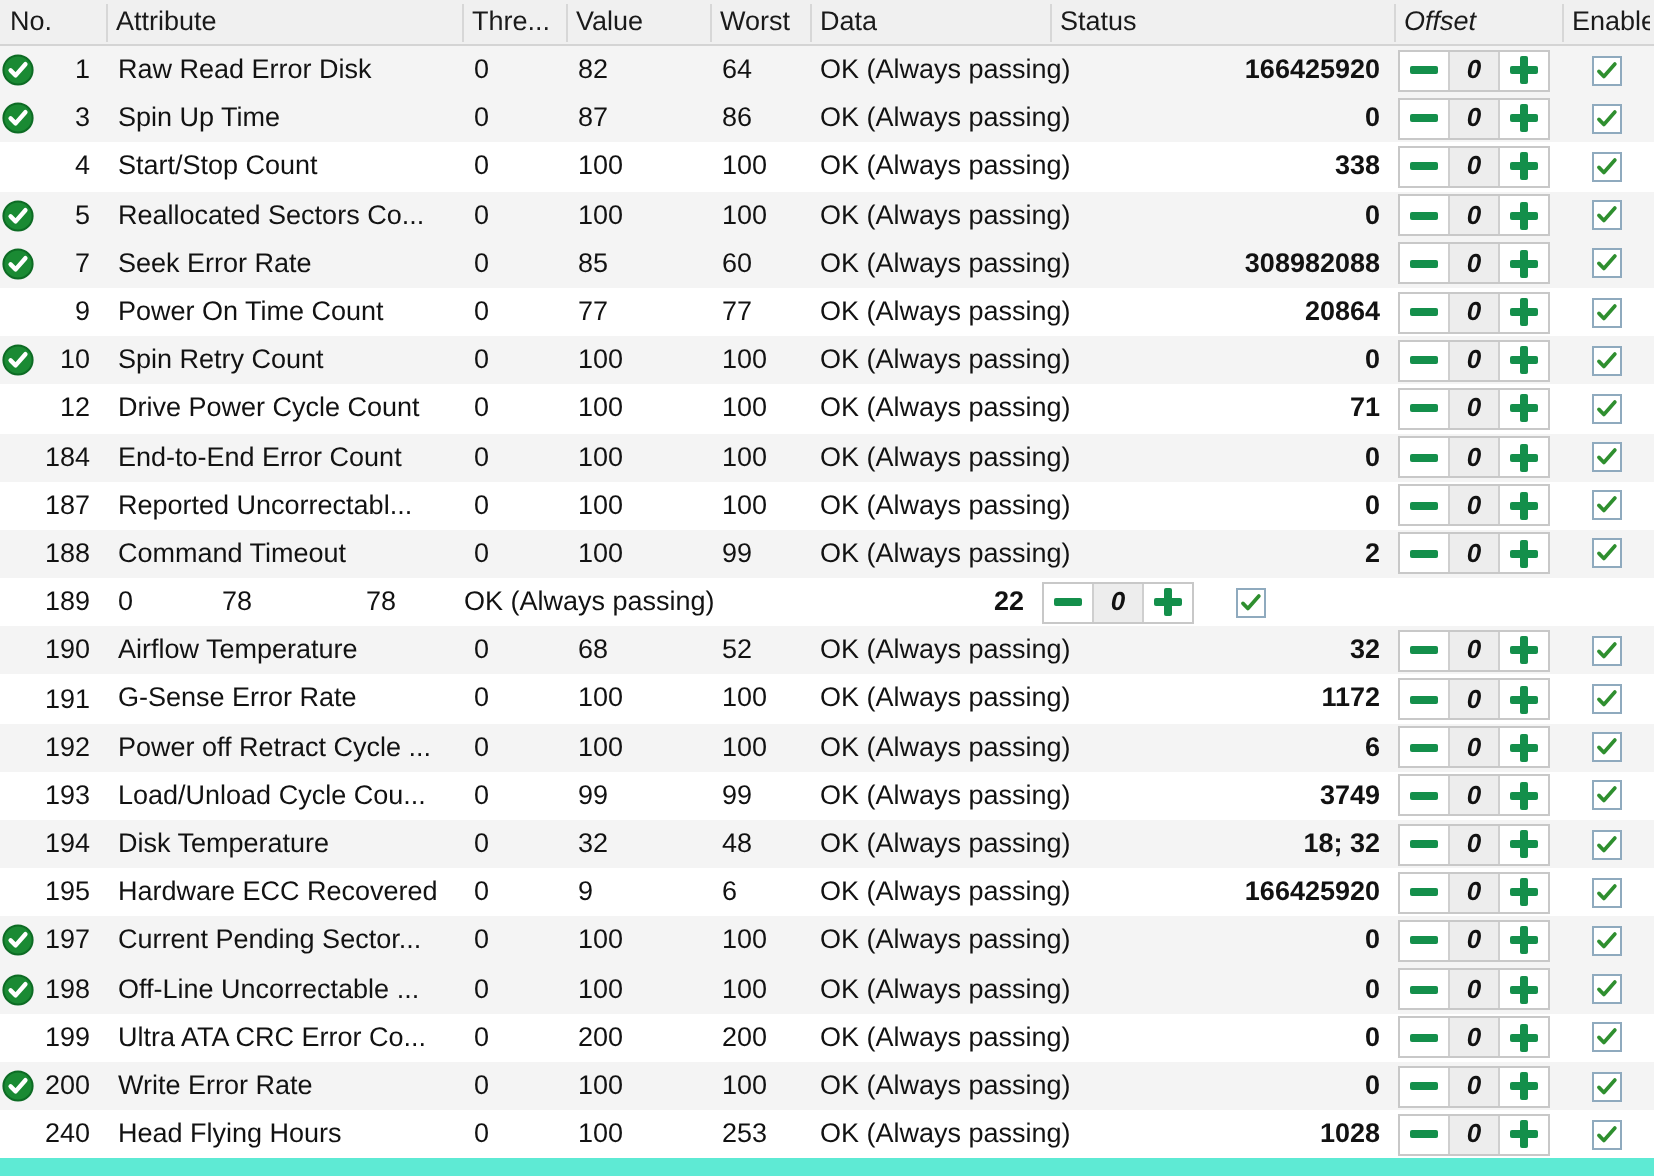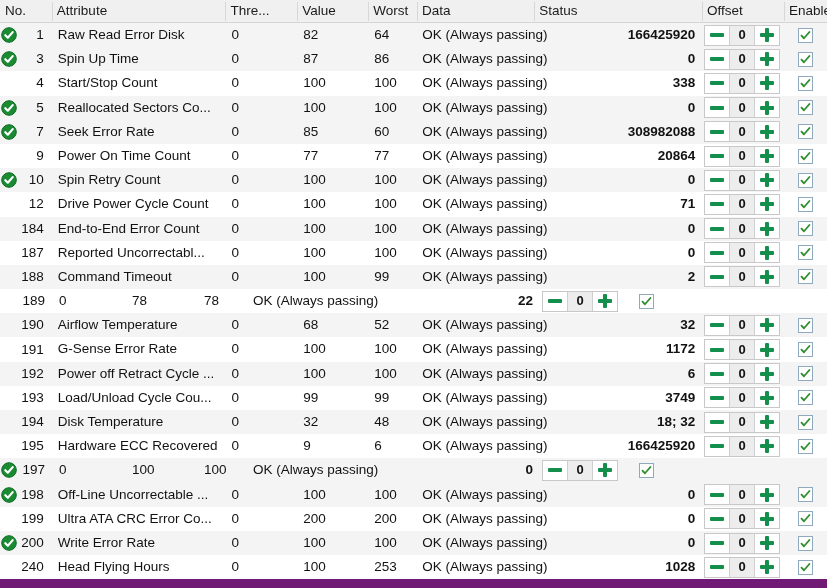--- a/index.html
+++ b/index.html
@@ -14,21 +14,21 @@
     font-family: "Liberation Sans", sans-serif;
     font-size: 13.5px;
     color: #111111;
     -webkit-font-smoothing: antialiased;
   }
 
   .grid {
     width: 827px;
     height: 588px;
     position: relative;
-    background: #701a75;
+    background: #5eead4;
   }
 
   
   .hdr {
     display: flex;
     height: 23px;
     background: #f0f0f0;
     border-bottom: 1px solid #d4d4d4;
     box-sizing: border-box;
     align-items: center;
@@ -52,25 +52,25 @@
     top: 2px;
     bottom: 2px;
     width: 1px;
     background: #d7d7d7;
   }
 
   
   .c-no      { width: 53px; }
   .c-attr    { width: 178px; }
   .c-thresh  { width: 52px; }
-  .c-value   { width: 52px; margin-left: 21px; }
+  .c-value   { width: 52px; }
   .c-worst   { width: 50px; margin-left: 20px; }
   .c-status  { width: 172px; }
   .c-data    { width: 120px; }
-  .c-offset  { width: 84px; }
+  .c-offset  { width: 84px; font-style: italic; }
   .c-enable  { width: 44px; text-align: right; }
 
   
   .rows { position: relative; }
   .row {
     display: flex;
     height: 24.2px;
     align-items: center;
     background: #ffffff;
   }
@@ -843,20 +843,21 @@
         </div>
       </div>
       <div class="row alt">
         <div class="cell no c-no">
           <span class="no-icon"><svg viewBox="0 0 16 16" width="16" height="16">
               <circle cx="8" cy="8" r="7.3" fill="#1a8a33" stroke="#0d6b24" stroke-width="1"></circle>
               <path d="M4.3 8.2 L6.8 10.7 L11.7 5.1" fill="none" stroke="#ffffff" stroke-width="2.2" stroke-linecap="round" stroke-linejoin="round"></path>
             </svg></span>
           <span class="no-num">197</span>
         </div>
+        <div class="cell attr c-attr">Current Pending Sector...</div>
         <div class="cell num-left c-thresh">0</div>
         <div class="cell num-left c-value">100</div>
         <div class="cell num-left c-worst">100</div>
         <div class="cell status c-status">OK (Always passing)</div>
         <div class="cell data c-data">0</div>
         <div class="cell offset c-offset">
           <div class="spin">
             <div class="sbtn">
               <span class="minus-g"></span>
             </div>

